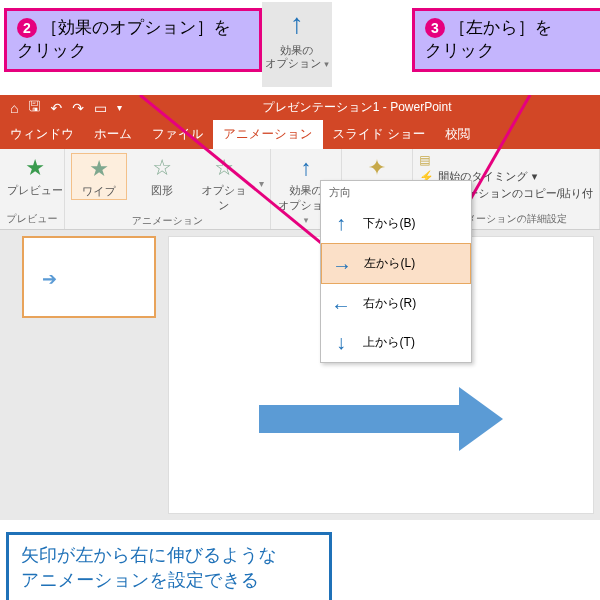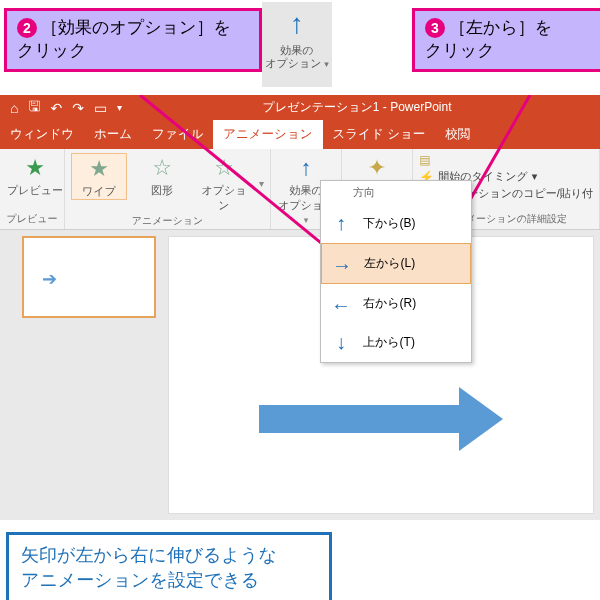--- a/index.html
+++ b/index.html
@@ -26,21 +26,21 @@
   .gallery-item { width:54px; text-align:center; color:#555; }
   .gallery-item .shape { height:30px; display:flex; align-items:center; justify-content:center; font-size:22px; color:#7fa88f; }
   .gallery-item.sel { border:1px solid #f3c089; background:#fdeedd; }
   .big-btn { width:58px; text-align:center; color:#555; }
   .big-btn .ic { height:30px; display:flex; align-items:center; justify-content:center; font-size:22px; }
   .small-list { display:flex; flex-direction:column; gap:2px; font-size:11px; color:#444; }
   .small-list div { display:flex; align-items:center; gap:4px; white-space:nowrap; }
   .small-list .ic { color:#c7a94a; font-size:12px; }
 
   .dropdown { position:absolute; left:320px; top:85px; width:150px; background:#fff; border:1px solid #bfbfbf; box-shadow:2px 2px 4px rgba(0,0,0,.2); font-size:12px; z-index:5; }
-  .dropdown .hdr { padding:4px 8px; color:#666; font-size:11px;margin-left:24px; }
+  .dropdown .hdr { padding:4px 8px; color:#666; font-size:11px; }
   .dropdown .item { display:flex; align-items:center; padding:8px 10px; gap:12px; }
   .dropdown .item.sel { background:#fbe0c8; border:1px solid #e8a860; }
   .dropdown .item .dir-ic { width:20px; text-align:center; font-size:20px; color:#1f71b8; font-weight:bold; }
 
   .workarea { display:flex; height:290px; background:#e9e9e9; }
   .thumbs { width:160px; background:#e9e9e9; padding:6px 4px; font-size:11px; color:#555; }
   .thumb { border:2px solid #e8a35a; background:#fff; width:130px; height:78px; margin-left:18px; position:relative; }
   .thumb-arrow { position:absolute; left:18px; top:30px; color:#5b9bd5; font-size:18px; }
   .canvas { flex:1; background:#fff; margin:6px 6px 6px 0; position:relative; overflow:hidden; border:1px solid #ddd; }
   .big-arrow { position:absolute; left:90px; top:150px; display:flex; align-items:center; }

